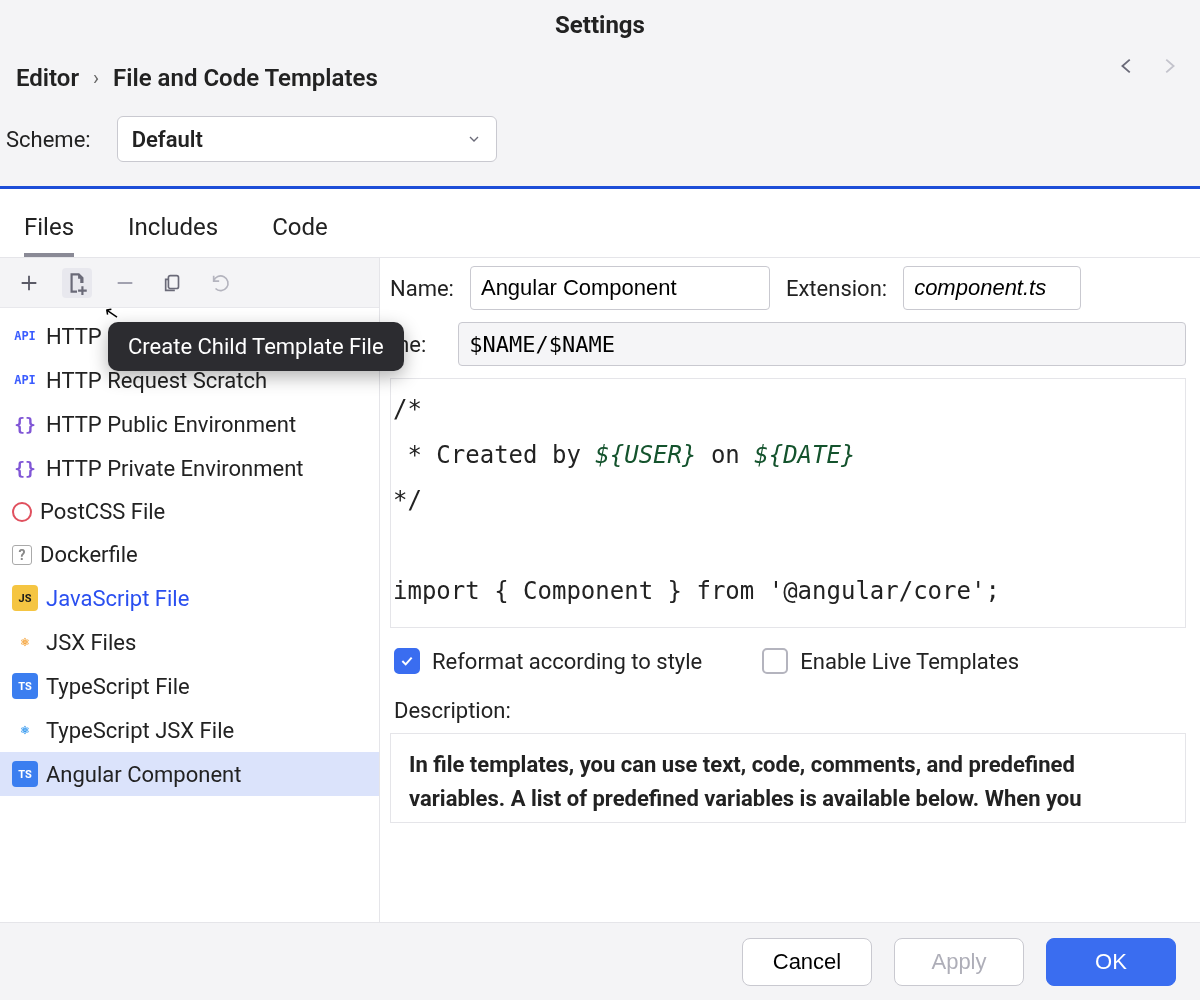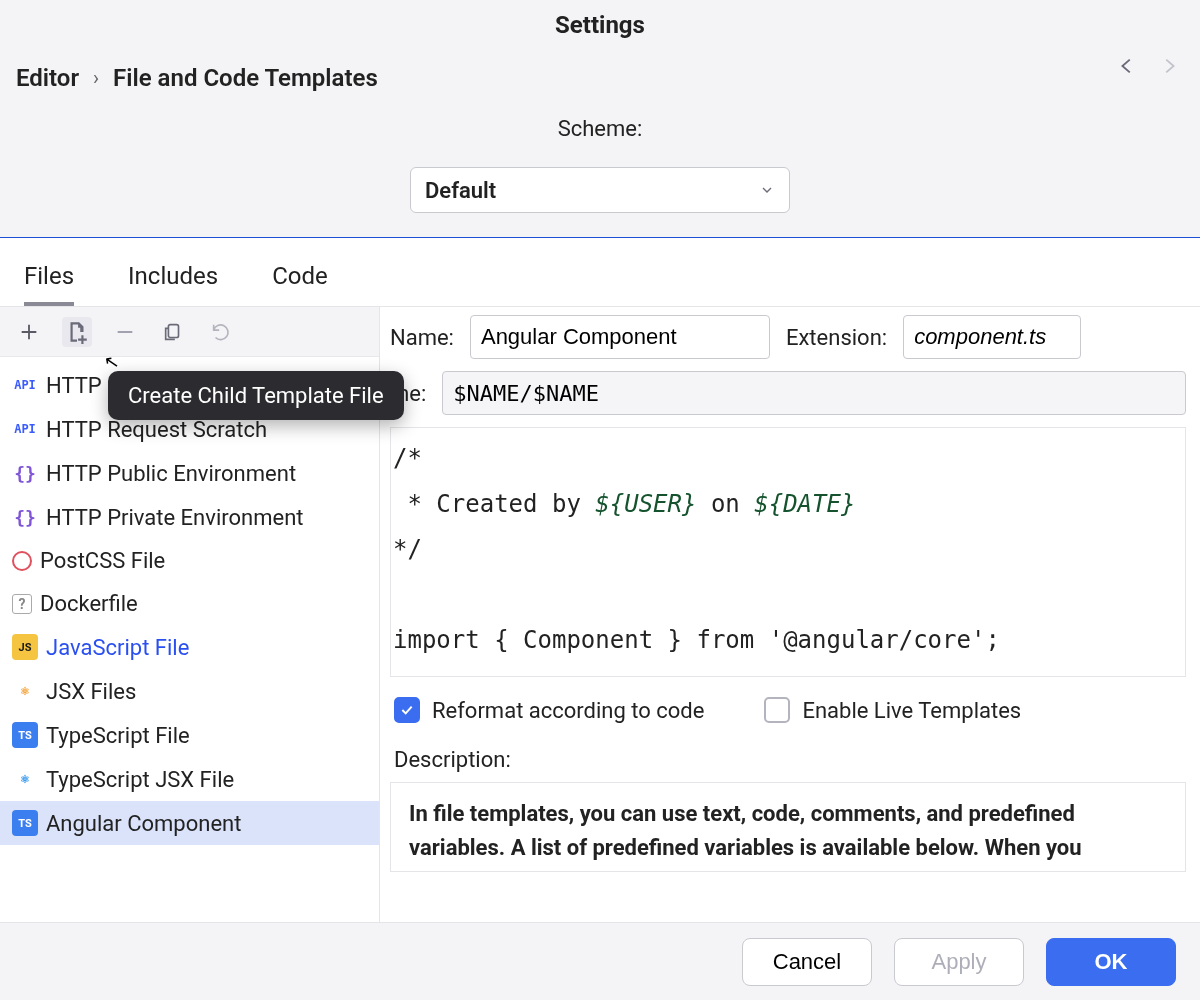--- a/index.html
+++ b/index.html
@@ -26,22 +26,21 @@
     font-size: 24px;
   }
   .breadcrumb-row .crumb { font-weight: 600; color: #222; }
   .breadcrumb-sep { color: #666; font-size: 20px; }
   .breadcrumb-current { font-weight: 700; }
 
   .scheme-row {
     background: #f4f4f6;
     padding: 0 6px 24px 6px;
     display: flex; align-items: center; gap: 26px;
-    border-bottom: 1px solid #1d4ed8;
-    flex-direction: column;
+    border-bottom: 3px solid #1d4ed8;
   }
   .scheme-select {
     display: flex; align-items: center; justify-content: space-between;
     width: 380px; height: 46px;
     background: #fff;
     border: 1px solid #c9c9d0; border-radius: 6px;
     padding: 0 14px;
     font-weight: 600;
     cursor: pointer;
   }
@@ -121,21 +120,21 @@
   .right-pane { flex: 1; display: flex; flex-direction: column; padding: 8px 14px 0 10px; overflow:hidden; }
 
   .form-row { display: flex; align-items: center; gap: 16px; margin-bottom: 12px; }
   .form-row label { font-size: 22px; }
   .txt-input {
     height: 44px; border: 1px solid #c9c9d0; border-radius: 4px;
     background: #fff; padding: 0 10px; font-size: 22px;
   }
   .txt-input.name { width: 300px; }
   .txt-input.ext { width: 178px; font-style: italic; }
-  .txt-input.fname { flex: 1; background: #f5f5f7; font-family: ui-monospace, Menlo, monospace; font-size: 22px; }
+  .txt-input.fname { flex: 1; background: #f5f5f7; font-family: ui-monospace, Menlo, monospace; font-size: 22px; margin-left: 16px; }
 
   .code-area {
     flex: 0 0 250px;
     border: 1px solid #e5e5e9; border-top: 1px solid #e5e5e9;
     background: #fff;
     font-family: ui-monospace, Menlo, Consolas, monospace;
     font-size: 24px;
     padding: 8px 2px;
     white-space: pre;
     overflow: auto;
@@ -162,21 +161,21 @@
     border-top: 1px solid #e5e5e9; background: #f4f4f6;
     height: 78px; display: flex; align-items: center; justify-content: flex-end;
     gap: 22px; padding: 13px 24px;
   }
   .btn {
     height: 48px; min-width: 130px; border-radius: 8px;
     font-size: 22px; border: 1px solid #c9c9d0; background: #fff;
     cursor: pointer;
   }
   .btn.disabled { color: #aeaeb8; cursor: default; }
-  .btn.primary { background: #3a6df0; color: #fff; border-color: #3a6df0; font-weight: 700; }
+  .btn.primary { background: #3a6df0; color: #fff; border-color: #3a6df0; font-weight: 400; }
 
 </style>
 </head>
 <body>
 
 <div class="window">
 
   <div class="top-bar">
     <div class="top-title">Settings</div>
   </div>
@@ -323,21 +322,21 @@
 
 <span>import { Component } from '@angular/core';</span></div>
 
       <div class="options-row">
         <div class="checkbox-wrap">
           <div class="checkbox-box checked">
             <svg width="16" height="16" viewBox="0 0 24 24" stroke="#fff" stroke-width="3" fill="none">
                 <path d="M5 12 L10 17 L19 7"></path>
               </svg>
           </div>
-          <span>Reformat according to code</span>
+          <span>Reformat according to style</span>
         </div>
         <div class="checkbox-wrap">
           <div class="checkbox-box"></div>
           <span>Enable Live Templates</span>
         </div>
       </div>
 
       <div class="desc-label">Description:</div>
       <div class="desc-box">In file templates, you can use text, code, comments, and predefined variables. A list of predefined variables is available below. When you</div>
 

